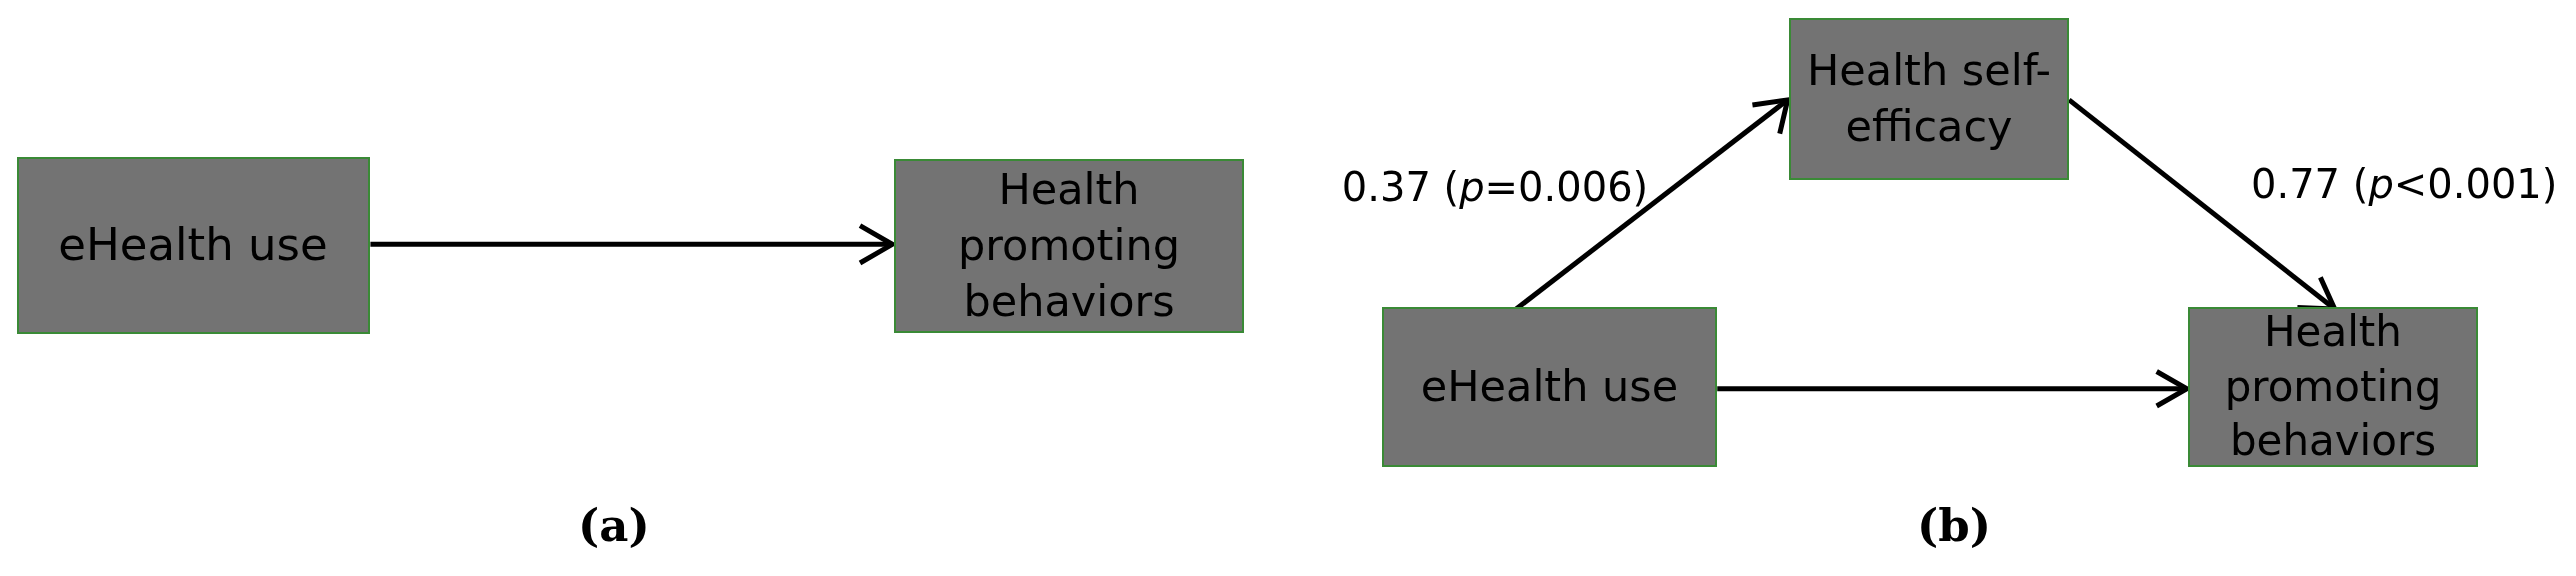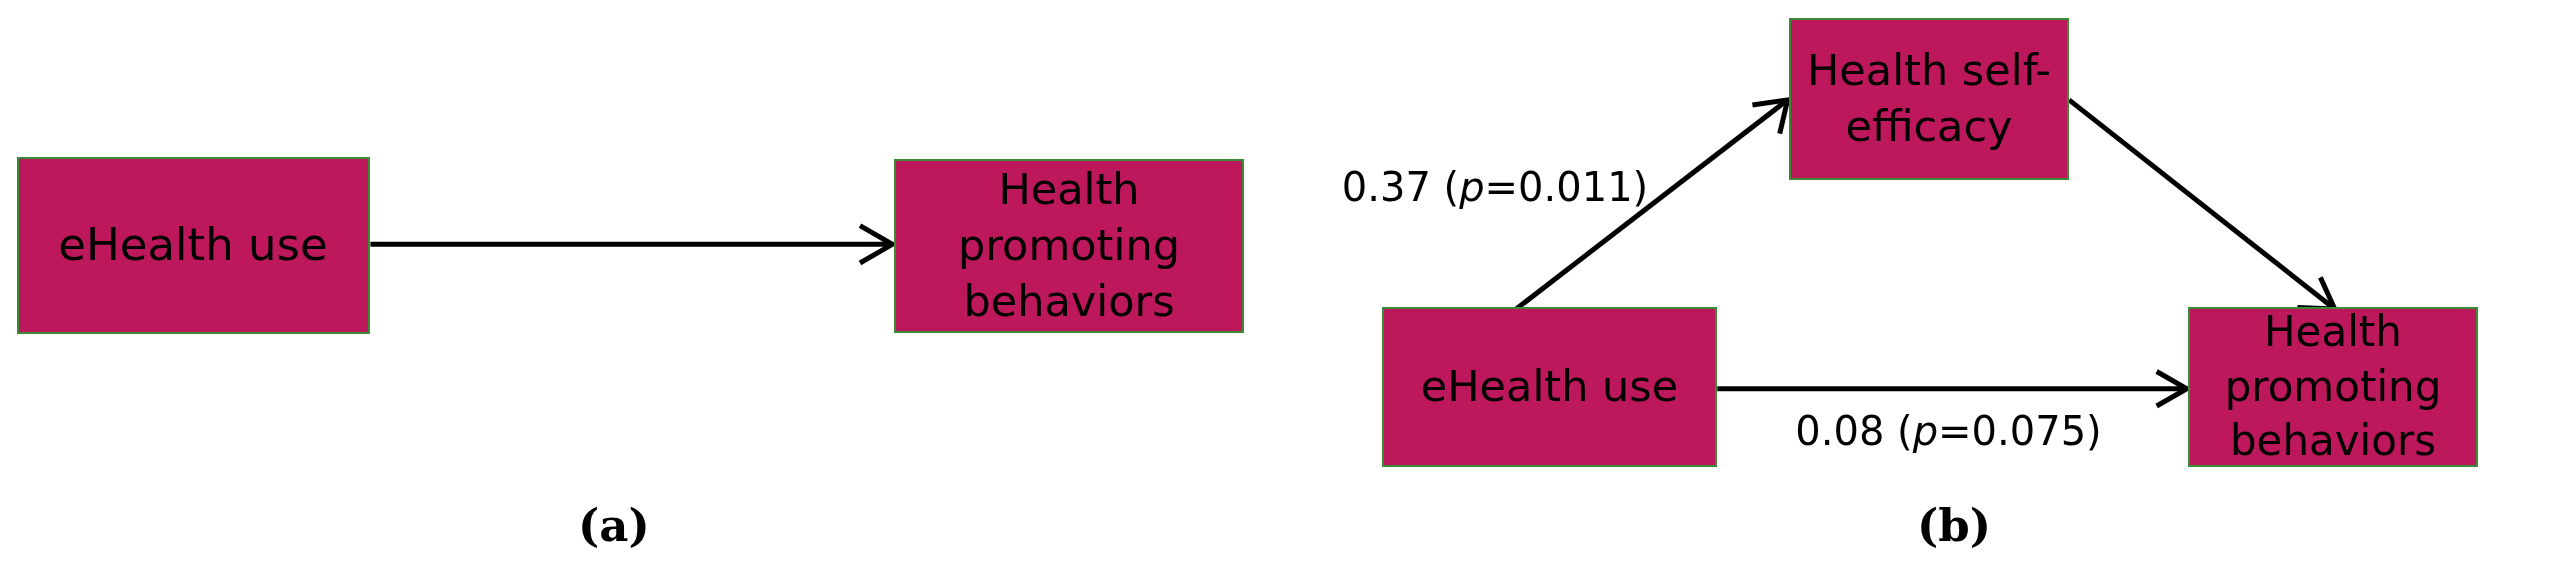--- a/index.html
+++ b/index.html
@@ -22,21 +22,21 @@
     top: 0;
     height: 577px;
   }
   #panel-a { left: 0px;   width: 1285px; }
   #panel-b { left: 1285px; width: 1291px; }
 
   .node-box {
     position: absolute;
     box-sizing: border-box;
     border: 2.9px solid var(--boxGreen, #3a8a36);
-    background: #be185d;
+    background: #737373;
     display: flex;
     align-items: center;
     justify-content: center;
     text-align: center;
     color: #000000;
     font-family: "DejaVu Sans", "Liberation Sans", sans-serif;
     font-weight: 400;
     line-height: 1.30;
     white-space: pre-line;
     letter-spacing: 0px;
@@ -132,25 +132,25 @@
       <span>eHealth use</span>
     </div>
 
     <div class="node-box" style="left: 903px; top: 307px; width: 290px; height: 160px; font-size: 42px; border-color: rgb(58, 138, 54);">
       <span>Health
 promoting
 behaviors</span>
     </div>
 
     <div class="edge-label" style="left:52px; top:167px; width:316px;">
-      <span>0.37 (</span><i>p</i><span>=0.011)</span>
+      <span>0.37 (</span><i>p</i><span>=0.006)</span>
     </div>
 
+    <div class="edge-label" style="left:966px; top:164px; width:323px; text-align:left;">
+      <span>0.77 (</span><i>p</i><span>&lt;0.001)</span>
+    </div>
 
-    <div class="edge-label" style="left:495px; top:411px; width:337px;">
-      <span>0.08 (</span><i>p</i><span>=0.075)</span>
-    </div>
 
     <div class="panel-caption" style="left:632px; top:503px;">(b)</div>
   </div>
 
 </div>
 
 
 </body></html>

